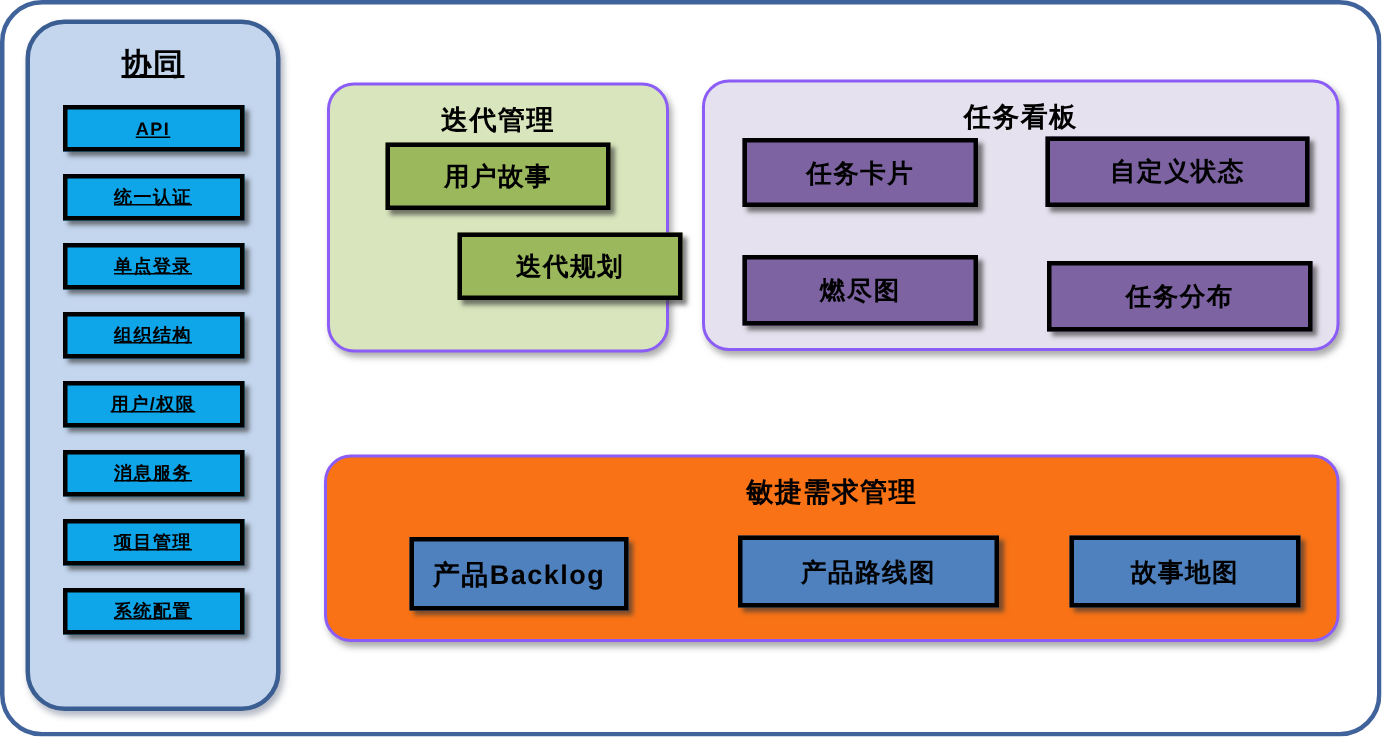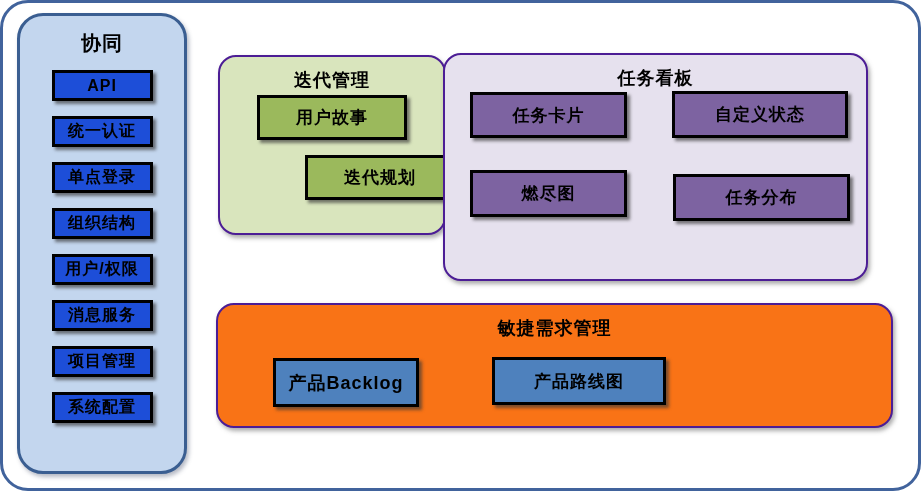--- a/index.html
+++ b/index.html
@@ -20,54 +20,55 @@
 
   
   .sidebar {
     position: absolute;
     left: 14px; top: 10px;
     width: 170px; height: 461px;
     background: #c3d6ee;
     border: 3px solid #3a5e91;
     border-radius: 26px;
     box-shadow: 2px 3px 4px rgba(90,100,125,0.45);
+    text-decoration: underline;
   }
   .sidebar-title {
     margin-top: 13px;
     text-align: center;
     font-size: 20px;
     font-weight: bold;
     line-height: 28px;
     letter-spacing: 1px;
   }
   .sidebar-items {
     margin-top: 13px;
     display: flex;
     flex-direction: column;
     align-items: center;
     gap: 15px;
   }
   .sidebar-item {
-    width: 101px;
+    width: 121px;
     height: 31px;
-    background: #1d4ed8;
+    background: #0ea5e9;
     border: 3px solid #000;
     box-shadow: 3px 3px 3px rgba(55,55,55,0.65);
     display: flex;
     align-items: center;
     justify-content: center;
-    font-size: 16px;
+    font-size: 12px;
     font-weight: bold;
     letter-spacing: 1px;
   }
 
   
   .panel {
     position: absolute;
-    border: 2px solid #4c1d95;
+    border: 2px solid #8b5cf6;
     border-radius: 18px;
     box-shadow: 2px 3px 4px rgba(90,90,90,0.5);
   }
   .panel-title {
     margin-top: 11px;
     text-align: center;
     font-size: 18px;
     font-weight: bold;
     letter-spacing: 1px;
   }
@@ -86,22 +87,22 @@
   #panel-iteration {
     left: 215px; top: 52px;
     width: 228px; height: 180px;
     background: #d9e5bd;
   }
   .node-green { background: #9bb95c; }
   #node-user-story        { left: 37px; top: 38px;  width: 150px; height: 45px; }
   #node-iteration-plan    { left: 37px; top: 98px;  width: 150px; height: 45px; margin-left: 48px; }
 
   #panel-kanban {
-    left: 440px; top: 50px;
-    width: 425px; height: 228px;
+    left: 465px; top: 50px;
+    width: 425px; height: 181px;
     background: #e6e1ee;
   }
   .node-purple { background: #7d63a1; }
   #node-task-card         { left: 25px;  top: 37px;  width: 157px; height: 46px; }
   #node-custom-status     { left: 227px; top: 36px;  width: 176px; height: 47px; }
   #node-burndown-chart    { left: 25px;  top: 115px; width: 157px; height: 47px; }
   #node-task-distribution { left: 228px; top: 119px; width: 177px; height: 47px; }
 
   #panel-requirements {
     left: 213px; top: 300px;
@@ -143,15 +144,16 @@
     <div class="node node-purple" id="node-custom-status">自定义状态</div>
     <div class="node node-purple" id="node-task-card">任务卡片</div>
     <div class="node node-purple" id="node-burndown-chart">燃尽图</div>
     <div class="node node-purple" id="node-task-distribution">任务分布</div>
   </section>
 
   <section class="panel" id="panel-requirements">
     <div class="panel-title">敏捷需求管理</div>
     <div class="node node-blue" id="node-product-backlog">产品Backlog</div>
     <div class="node node-blue" id="node-product-roadmap">产品路线图</div>
+    <div class="node node-blue" id="node-story-map">故事地图</div>
   </section>
 
 </div>
 
 </body></html>

